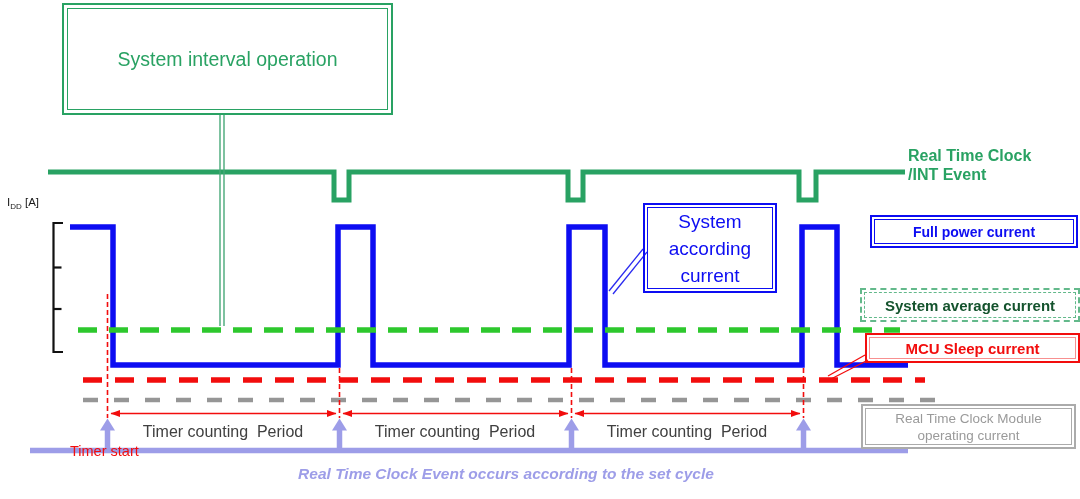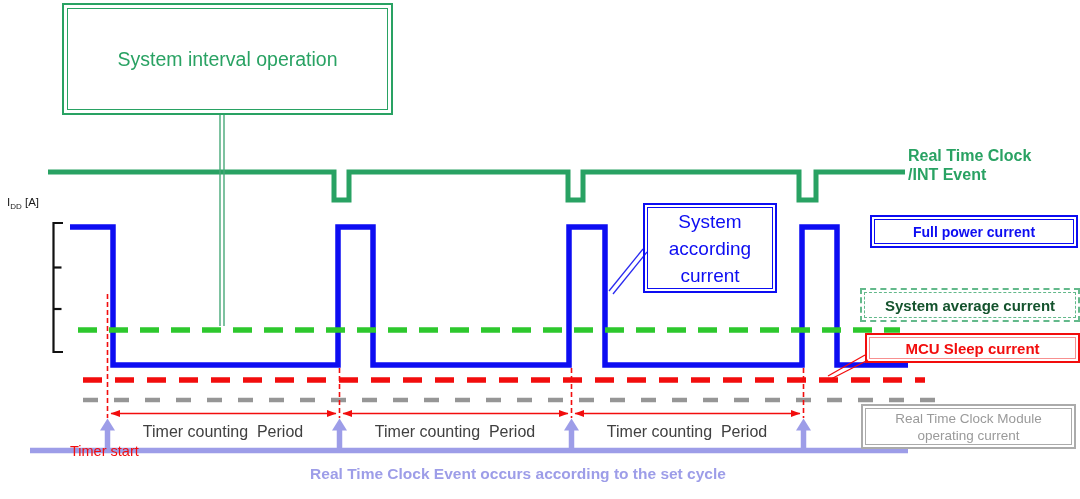--- a/index.html
+++ b/index.html
@@ -157,15 +157,15 @@
       <div>operating current</div>
     </div>
   </div>
 
   <div class="abs period-label" style="left:138px;top:423px;">Timer counting  Period</div>
   <div class="abs period-label" style="left:370px;top:423px;">Timer counting  Period</div>
   <div class="abs period-label" style="left:602px;top:423px;">Timer counting  Period</div>
 
   <div class="abs timer-start-label" style="left:70px;top:443px;">Timer start</div>
 
-  <div class="abs rtc-event-label" style="left:248px;top:465px;">Real Time Clock Event occurs according to the set cycle</div>
+  <div class="abs rtc-event-label" style="left:236px;top:465px;font-style:italic;">Real Time Clock Event occurs according to the set cycle</div>
 
 </div>
 
 </body></html>

